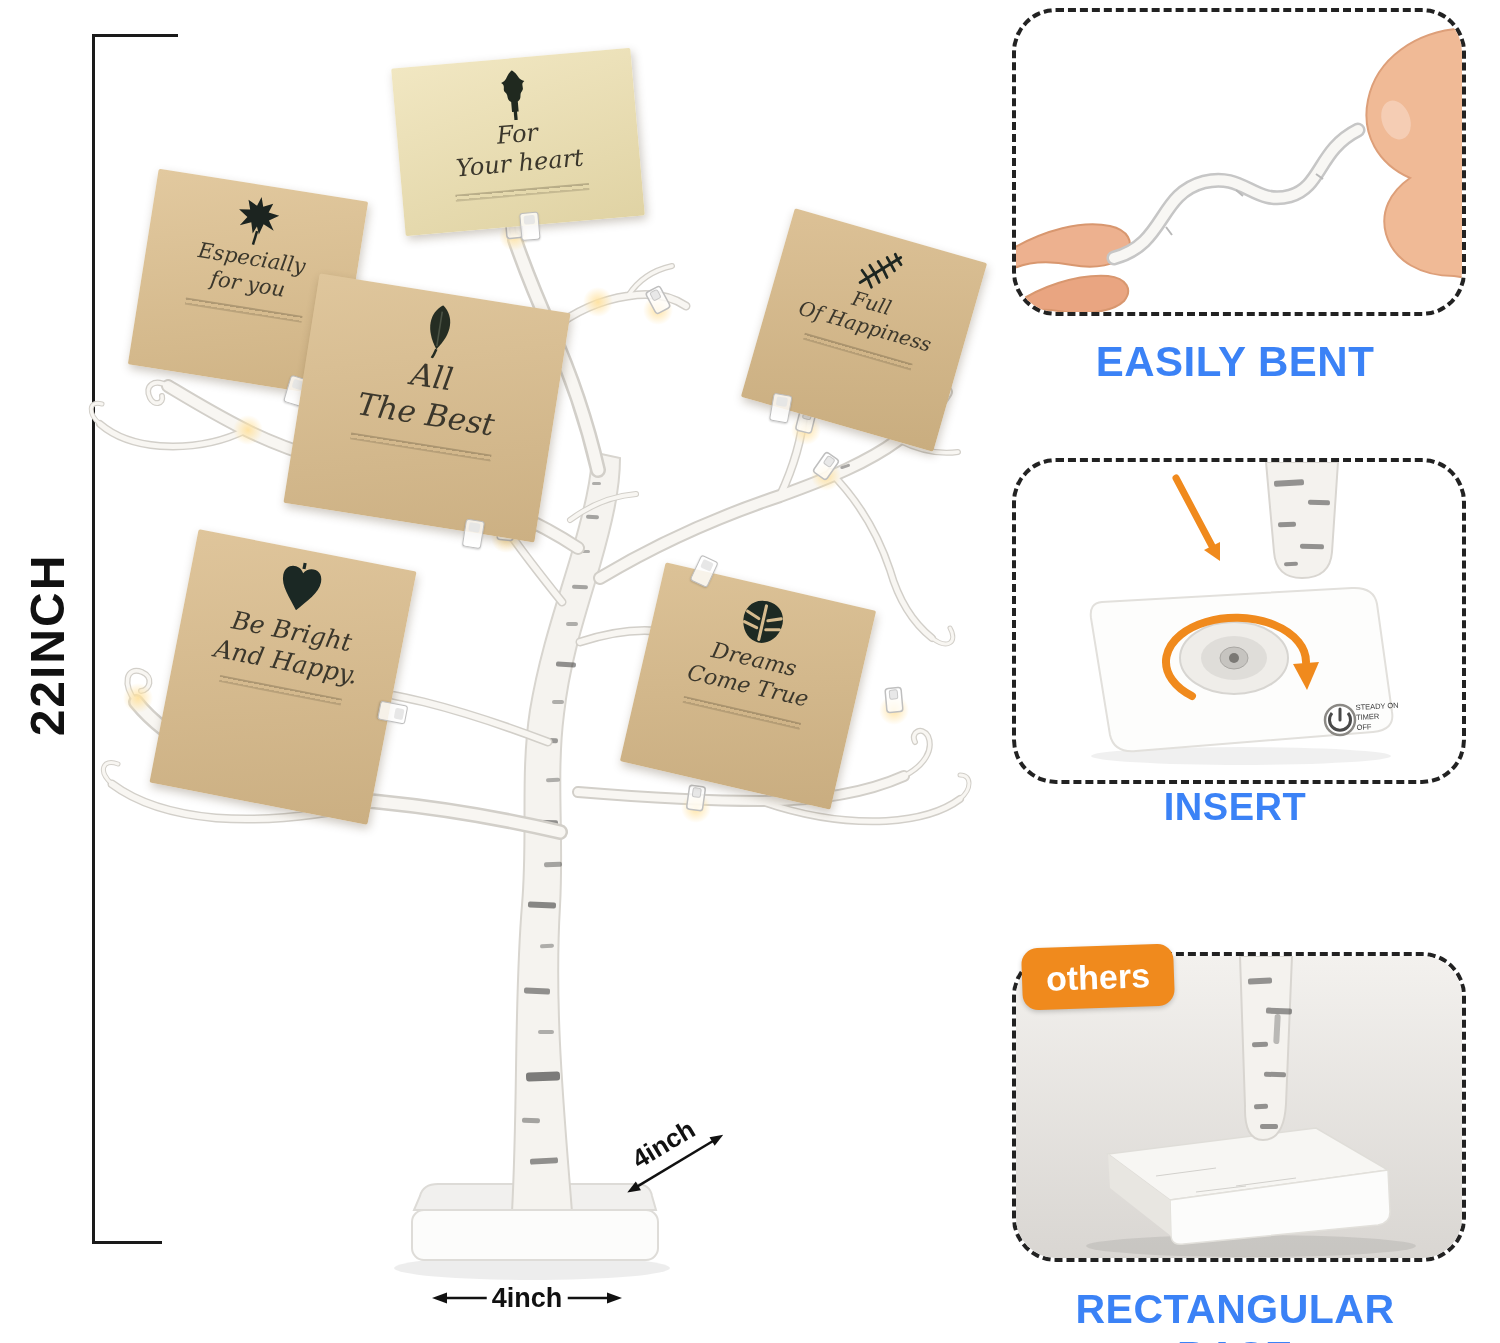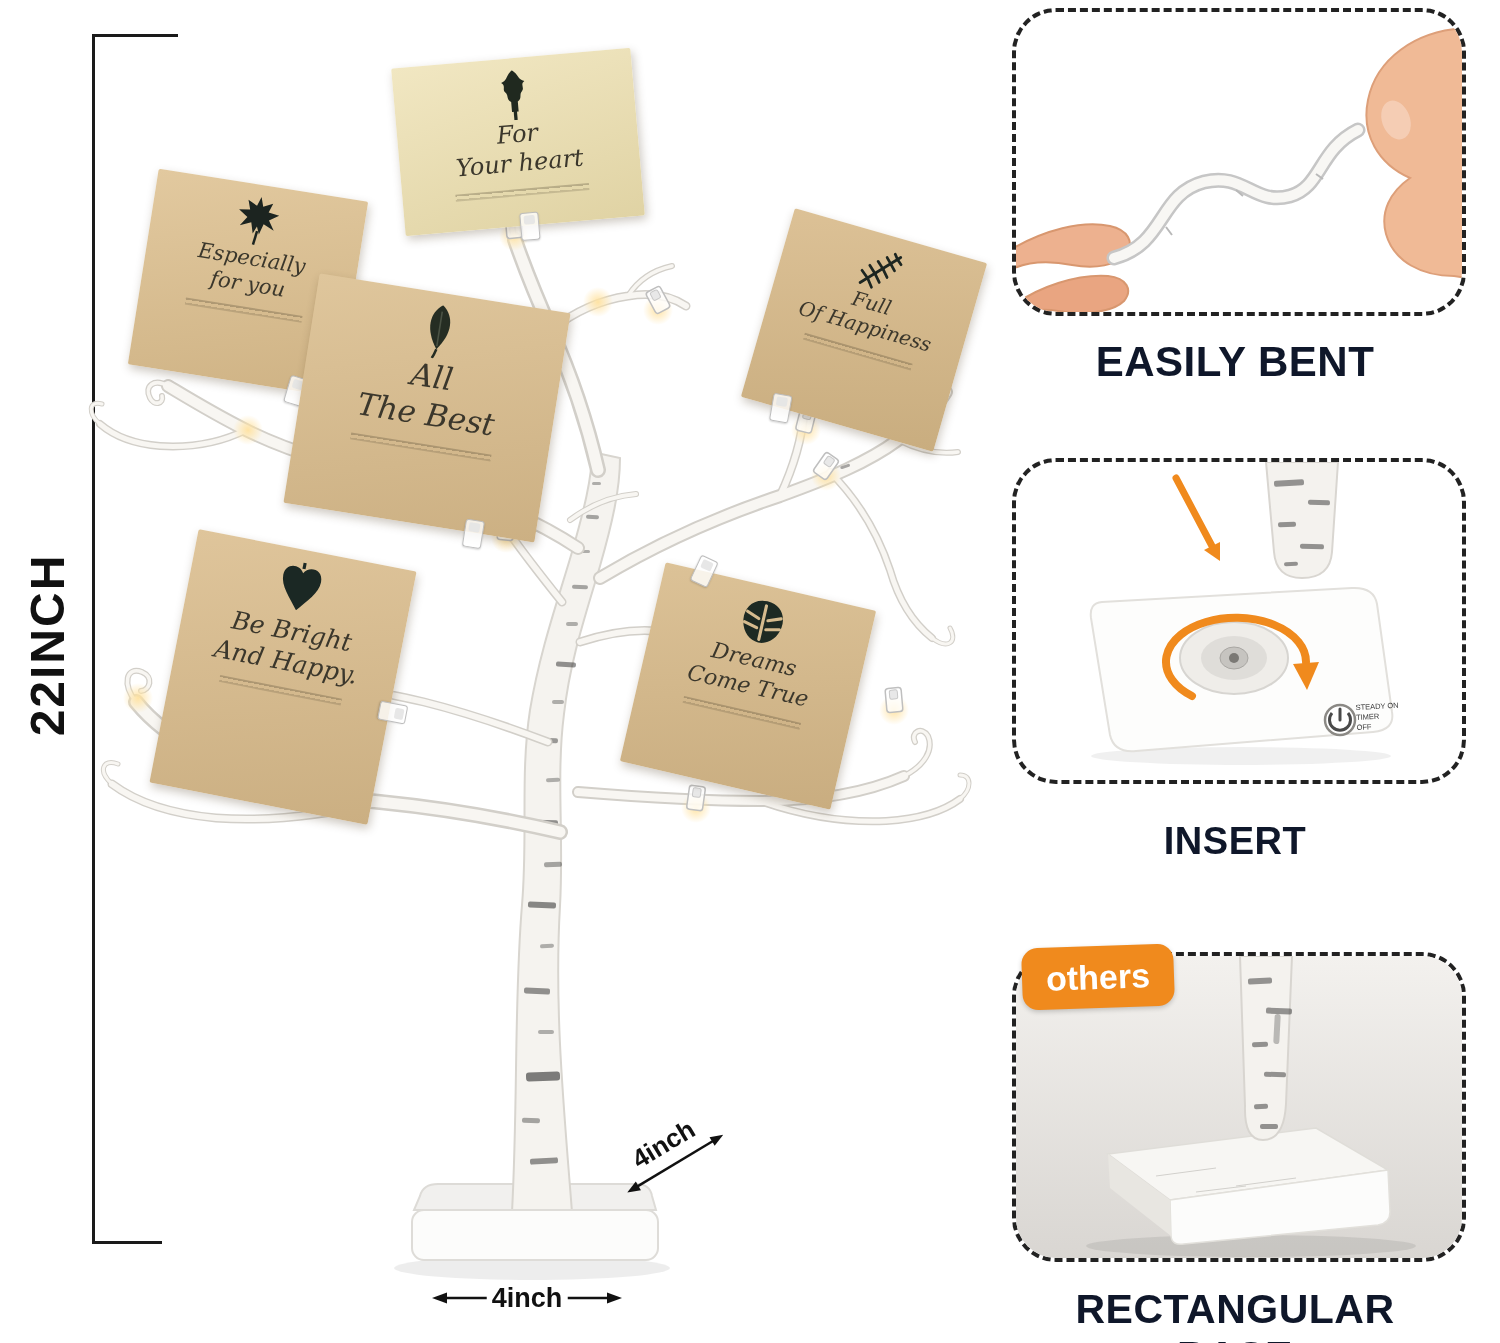--- a/index.html
+++ b/index.html
@@ -64,23 +64,23 @@
     background:#fff;padding:0 5px;font-size:27px;font-weight:700;color:#111;}
 
   
   .panel{position:absolute;left:1012px;width:446px;border:4px dashed #222;
     border-radius:44px;background:#fff;overflow:hidden;z-index:2;}
   .p1{top:8px;height:300px;}
   .p2{top:458px;height:318px;}
   .p3{top:952px;height:302px;}
   .panel svg{position:absolute;left:0;top:0;width:100%;height:100%;}
   .caption{position:absolute;left:1012px;width:446px;text-align:center;font-weight:800;
-    color:#0f172a;letter-spacing:.5px;z-index:2;}
+    color:#3b82f6;letter-spacing:.5px;z-index:2;}
   .c1{top:338px;font-size:42px;}
-  .c2{top:816px;font-size:38px;line-height:1.32;}
+  .c2{top:782px;font-size:38px;line-height:1.32;}
   .c3{top:1286px;font-size:41px;}
   .badge{position:absolute;left:1022px;top:946px;width:152px;height:62px;z-index:6;
     background:#F08A1D;border-radius:16px;display:flex;align-items:center;justify-content:center;
     color:#fff;font-size:34px;font-weight:800;box-shadow:0 2px 5px rgba(0,0,0,.2);transform:rotate(-2deg);}
 </style>
 </head>
 <body>
 
 <div class="stage">
 

